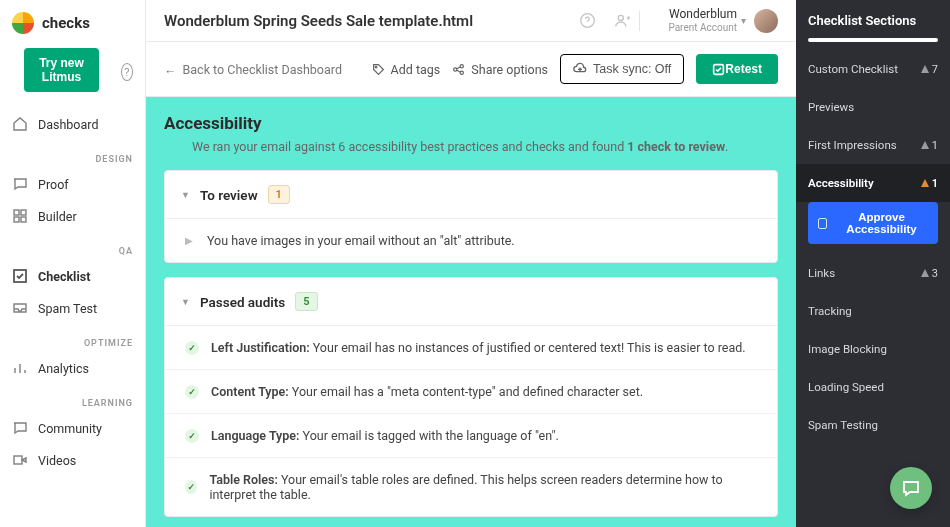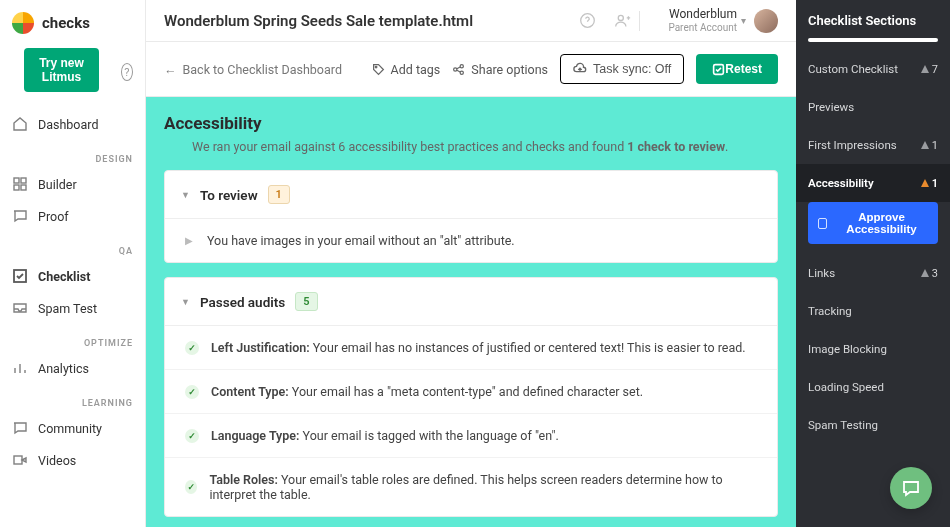--- a/index.html
+++ b/index.html
@@ -85,32 +85,32 @@
     <div class="nav-item">
       <svg class="ic" viewBox="0 0 16 16" fill="none" stroke="#555" stroke-width="1.4">
           <path d="M2 7l6-5 6 5v7H2z"></path>
         </svg>
       <span>Dashboard</span>
     </div>
 
     <div class="section-label">DESIGN</div>
     <div class="nav-item">
       <svg class="ic" viewBox="0 0 16 16" fill="none" stroke="#555" stroke-width="1.4">
+          <path d="M2 3h12v8H6l-3 2V3z"></path>
+        </svg>
+      <span>Proof</span>
+    </div>
+    <div class="nav-item">
+      <svg class="ic" viewBox="0 0 16 16" fill="none" stroke="#555" stroke-width="1.4">
           <rect x="2" y="2" width="5" height="5"></rect>
           <rect x="9" y="2" width="5" height="5"></rect>
           <rect x="2" y="9" width="5" height="5"></rect>
           <rect x="9" y="9" width="5" height="5"></rect>
         </svg>
       <span>Builder</span>
-    </div>
-    <div class="nav-item">
-      <svg class="ic" viewBox="0 0 16 16" fill="none" stroke="#555" stroke-width="1.4">
-          <path d="M2 3h12v8H6l-3 2V3z"></path>
-        </svg>
-      <span>Proof</span>
     </div>
 
     <div class="section-label">QA</div>
     <div class="nav-item active">
       <svg class="ic" viewBox="0 0 16 16" fill="none" stroke="#222" stroke-width="1.8">
           <rect x="2" y="2" width="12" height="12"></rect>
           <path d="M5 8l2 2 4-4"></path>
         </svg>
       <span>Checklist</span>
     </div>

